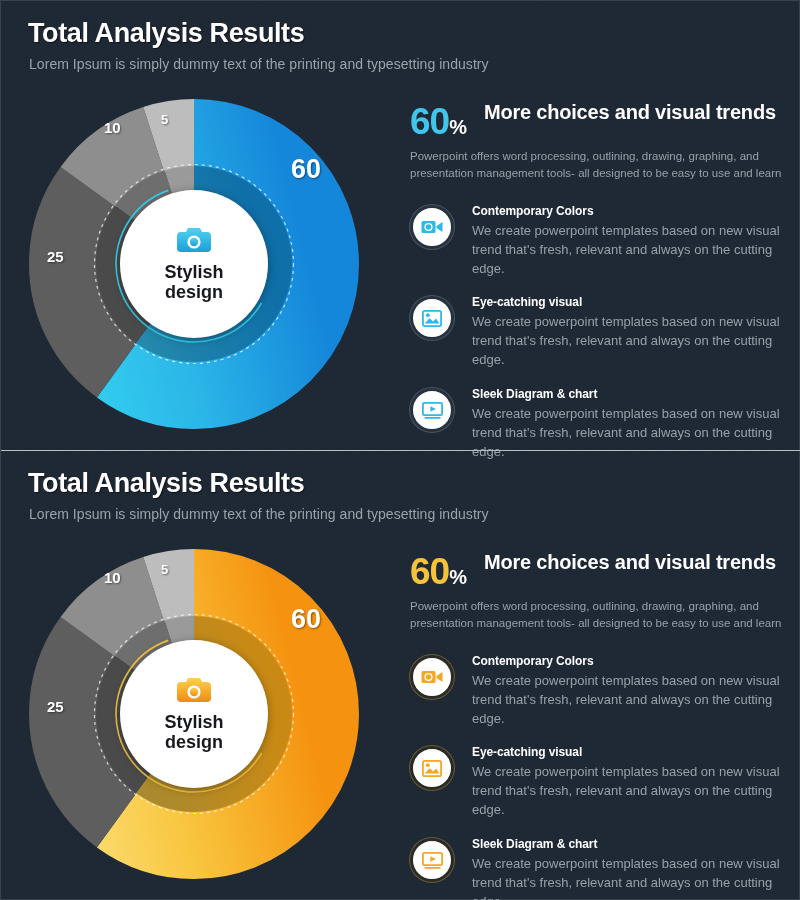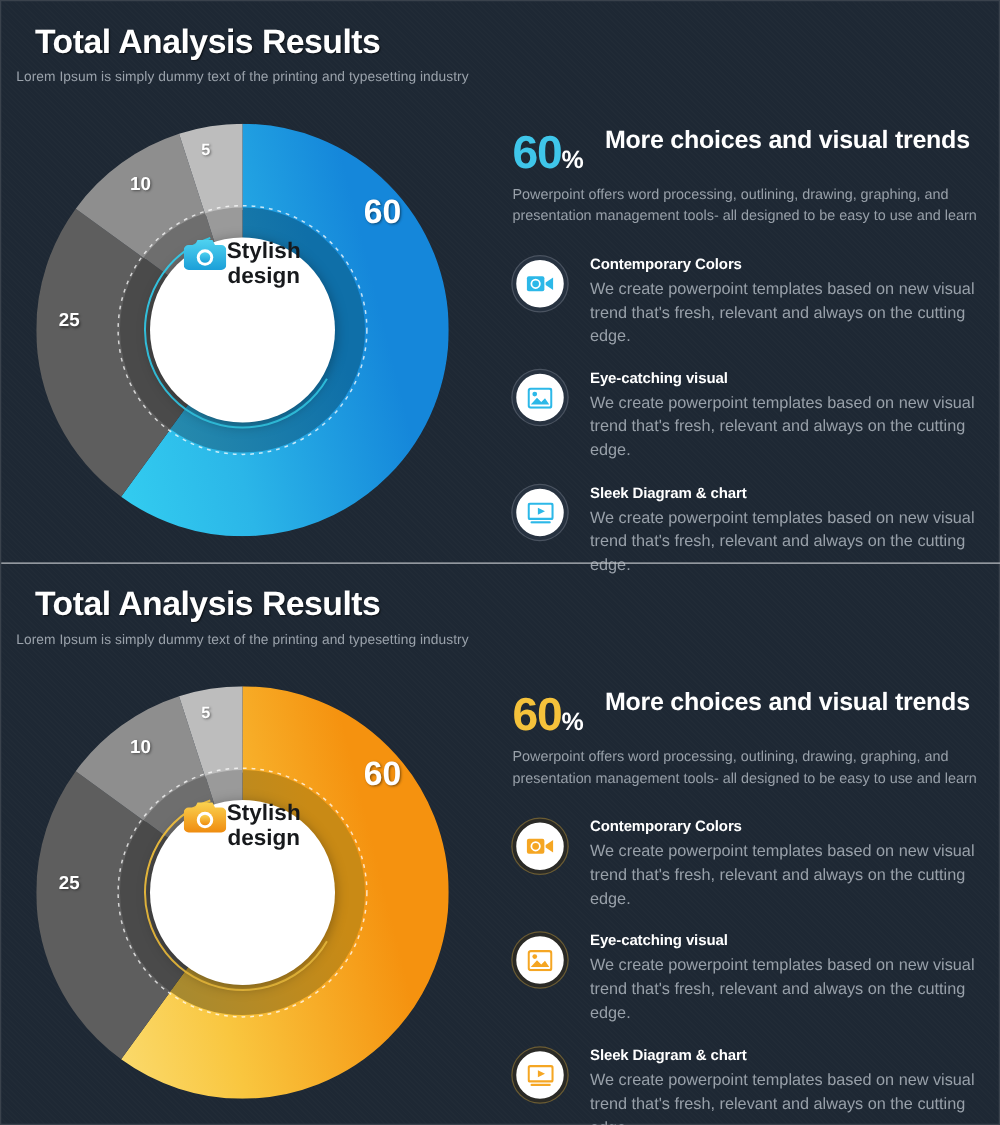--- a/index.html
+++ b/index.html
@@ -44,22 +44,22 @@
     position: absolute;
     left: 27px; top: 17px;
     font-size: 27px;
     font-weight: bold;
     color: #ffffff;
     letter-spacing: -0.4px;
     text-shadow: 1px 1px 1px rgba(0,0,0,0.55);
   }
   .hdr-sub {
     position: absolute;
-    left: 12px; top: 55px;
-    font-size: 11px;
+    left: 28px; top: 55px;
+    font-size: 14px;
     color: #9aa2ab;
     letter-spacing: 0.05px;
   }
 
   
   .chart-wrap {
     position: absolute;
     left: 28px; top: 98px;
     width: 330px; height: 330px;
   }
@@ -76,34 +76,35 @@
     font-weight: bold;
     text-shadow: 1px 1px 2px rgba(0,0,0,0.45);
     pointer-events: none;
   }
   .seg-label.big  { font-size: 27px; }
   .seg-label.mid  { font-size: 15px; }
   .seg-label.sm   { font-size: 13px; }
 
   .lbl-60 { right: 38px;  top: 55px;  }
   .lbl-25 { left: 18px;   top: 149px; }
-  .lbl-10 { left: 75px;   top: 40px;  }
+  .lbl-10 { left: 75px;   top: 20px;  }
   .lbl-5  { left: 132px;  top: 13px;  }
 
   
   .hub {
     position: absolute;
     left: 50%; top: 50%;
     width: 148px; height: 148px;
     margin: -74px 0 0 -74px;
     border-radius: 50%;
     background: #ffffff;
     box-shadow: 0 2px 10px rgba(0,0,0,0.35);
     display: flex;
-    flex-direction: row;
+    flex-direction: column;
+    align-items: center;
     justify-content: center;
   }
   .hub-icon { margin-bottom: 4px; }
   .hub-text {
     font-size: 18px;
     font-weight: bold;
     color: #17191c;
     line-height: 1.13;
     text-align: center;
   }

